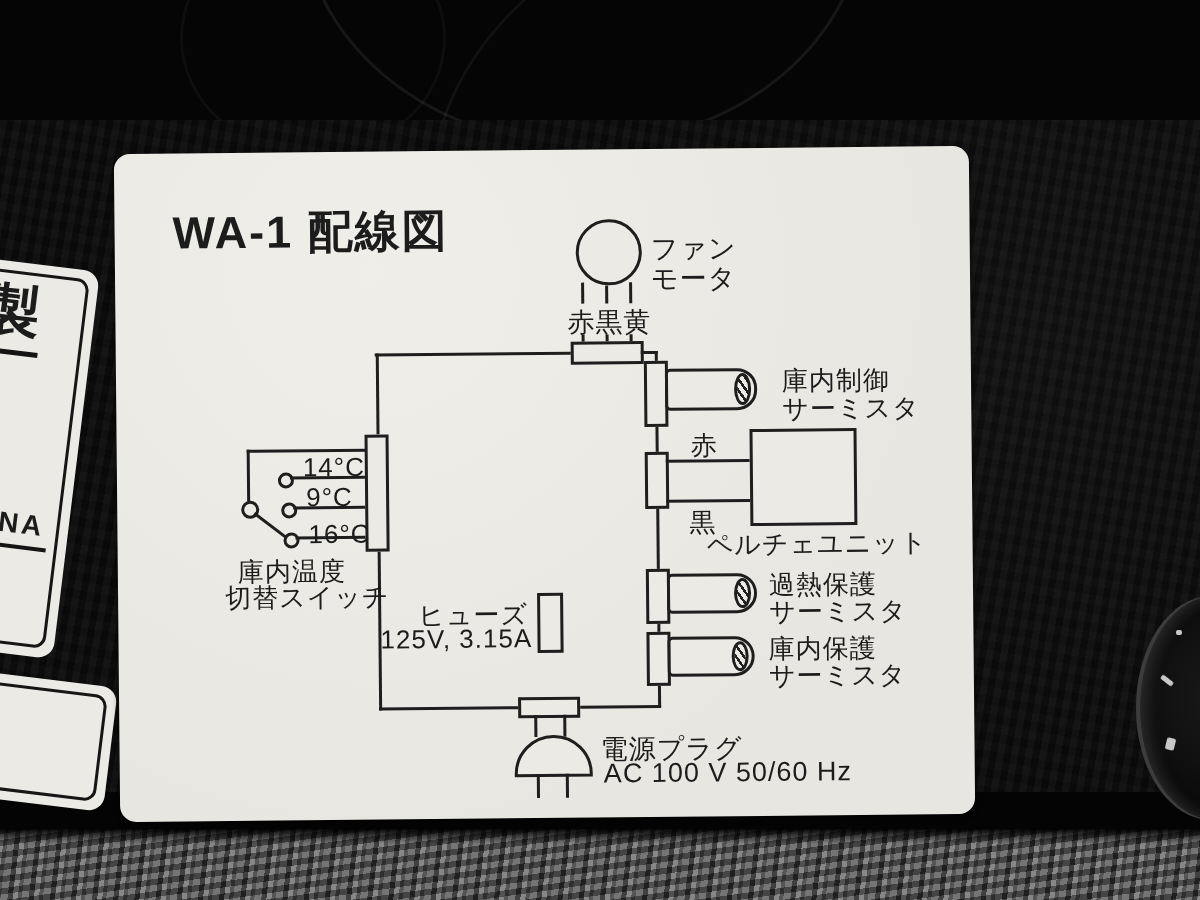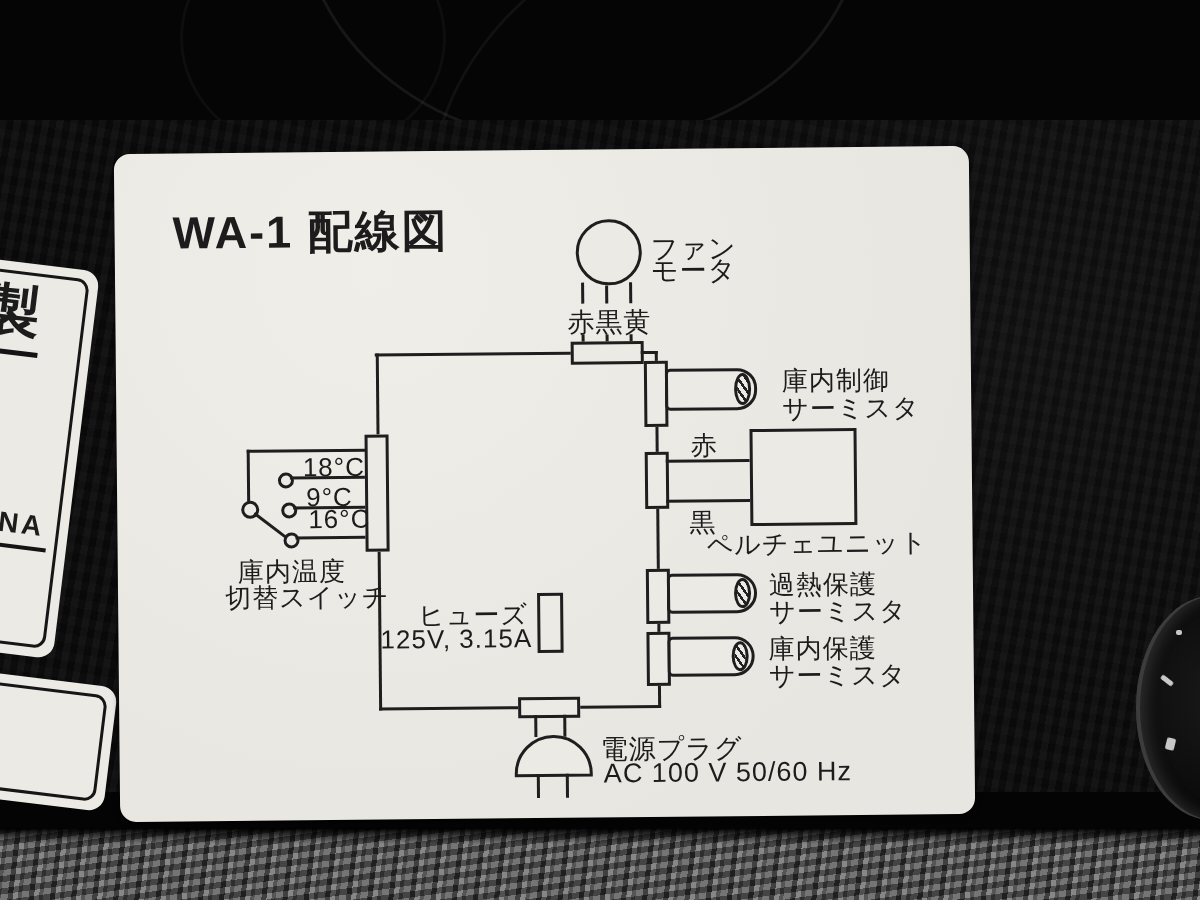--- a/index.html
+++ b/index.html
@@ -106,21 +106,21 @@
       <div class="circle" style="left:461px;top:70px;width:60px;height:60px;"></div>
       <div class="lv" style="left:466px;top:133px;height:21px;"></div>
       <div class="lv" style="left:490px;top:136px;height:18px;"></div>
       <div class="lv" style="left:514px;top:133px;height:21px;"></div>
       <div class="jp27" style="left:452px;top:155px;">赤黒黄</div>
       <div class="lv" style="left:466px;top:185px;height:8px;"></div>
       <div class="lv" style="left:490px;top:185px;height:8px;"></div>
       <div class="lv" style="left:514px;top:185px;height:8px;"></div>
       <div class="conn" style="left:455px;top:192px;width:67px;height:17px;"></div>
       <div class="jp27" style="left:536px;top:82px;">ファン</div>
-      <div class="jp27" style="left:536px;top:104px;">モータ</div>
+      <div class="jp27" style="left:536px;top:112px;">モータ</div>
 
       <div class="lh" style="left:259px;top:202px;width:196px;"></div>
       <div class="lh" style="left:525px;top:202px;width:17px;"></div>
       <div class="lv" style="left:539px;top:202px;height:10px;"></div>
       <div class="lv" style="left:539px;top:278px;height:25px;"></div>
       <div class="lv" style="left:539px;top:360px;height:60px;"></div>
       <div class="lv" style="left:539px;top:475px;height:8px;"></div>
       <div class="lv" style="left:539px;top:537px;height:22px;"></div>
       <div class="lv" style="left:260px;top:202px;height:81px;"></div>
       <div class="lv" style="left:260px;top:400px;height:159px;"></div>
@@ -161,23 +161,23 @@
       <div class="lh" style="left:130px;top:297px;width:120px;"></div>
       <div class="lv" style="left:130px;top:297px;height:52px;"></div>
       <div class="circle" style="left:124px;top:348px;width:12px;height:12px;"></div>
       <div class="lh rot" style="left:137px;top:359px;width:39px;transform:rotate(37.7deg);"></div>
       <div class="circle" style="left:161px;top:320px;width:10px;height:10px;"></div>
       <div class="circle" style="left:164px;top:350px;width:10px;height:10px;"></div>
       <div class="circle" style="left:166px;top:380px;width:10px;height:10px;"></div>
       <div class="lh" style="left:173px;top:324px;width:75px;"></div>
       <div class="lh" style="left:176px;top:354px;width:72px;"></div>
       <div class="lh" style="left:178px;top:384px;width:70px;"></div>
-      <div class="jp" style="left:186px;top:300px;">18°C</div>
+      <div class="jp" style="left:186px;top:300px;">14°C</div>
       <div class="jp" style="left:189px;top:330px;">9°C</div>
-      <div class="jp" style="left:191px;top:352px;">16°C</div>
+      <div class="jp" style="left:191px;top:367px;">16°C</div>
       <div class="jp" style="left:120px;top:402px;">庫内温度</div>
       <div class="jp" style="left:107px;top:428px;">切替スイッチ</div>
 
       <div class="box" style="left:419px;top:443px;width:20px;height:54px;"></div>
       <div class="jp" style="left:300px;top:447px;width:95px;text-align:center;">ヒューズ</div>
       <div class="jp" style="left:262px;top:473px;width:140px;text-align:right;">125V, 3.15A</div>
 
       <div class="conn" style="left:399px;top:547px;width:56px;height:15px;"></div>
       <div class="lv" style="left:415px;top:565px;height:22px;"></div>
       <div class="lv" style="left:444px;top:565px;height:22px;"></div>

